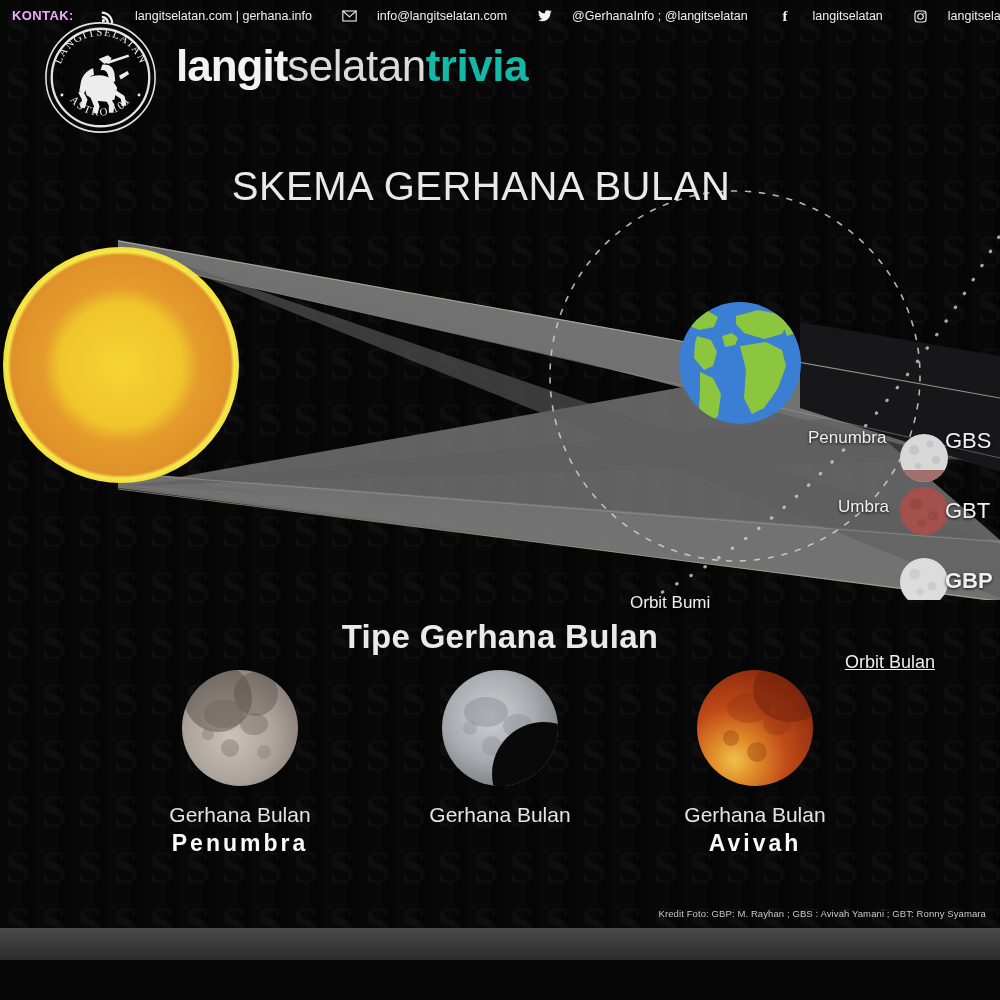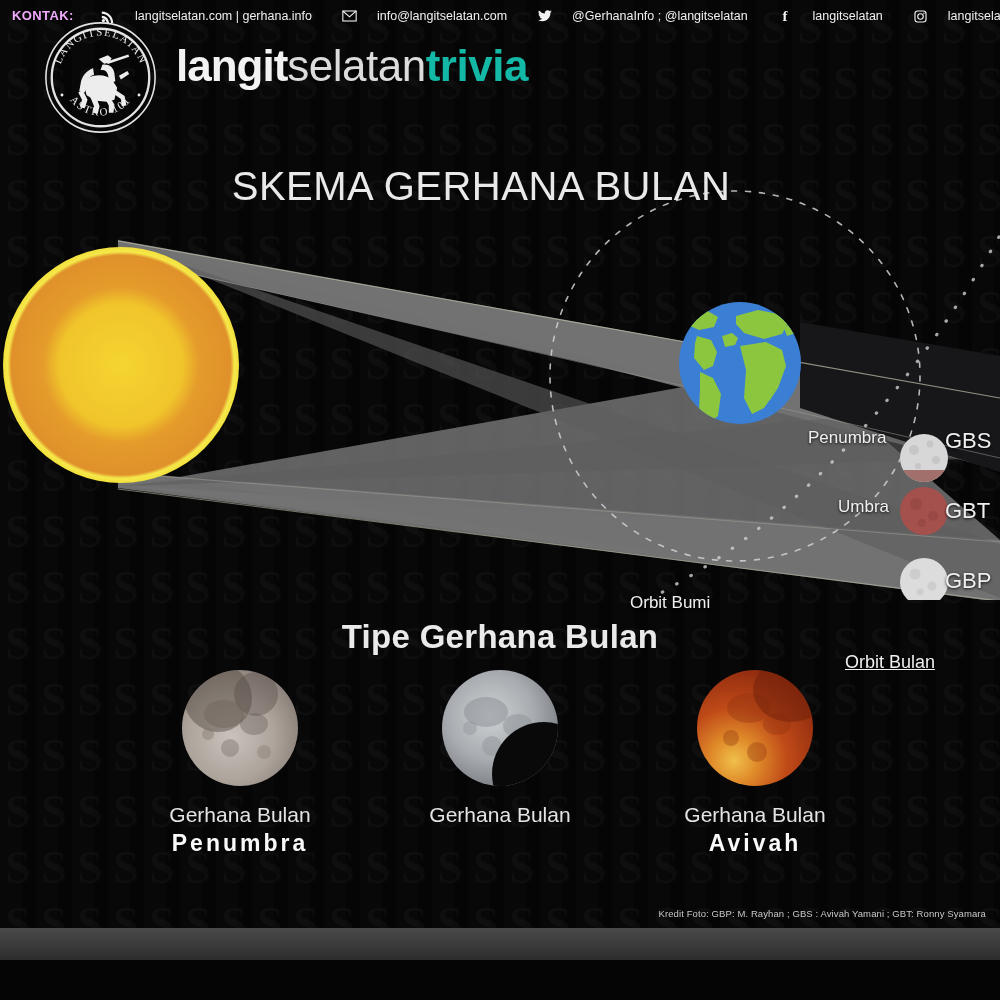--- a/index.html
+++ b/index.html
@@ -97,21 +97,21 @@
   #label-orbit-bulan{ left:845px; top:512px; font-size:18px;text-decoration:underline; }
 
   .moon-label {
     position:absolute;
     font-size:22px; color:#efefef; font-weight:400;
     z-index:18;
     text-shadow:0 1px 3px rgba(0,0,0,0.9);
   }
   #label-gbs { left:945px; top:288px; }
   #label-gbt { left:945px; top:358px; }
-  #label-gbp { left:945px; top:428px; }
+  #label-gbp { left:945px; top:428px;font-weight:bold; }
 
   
   #types {
     position:absolute; left:0; top:600px; width:1000px; height:300px;
     z-index:12;
   }
   #types-title {
     position:absolute; left:0; top:18px; width:1000px;
     text-align:center; font-size:33px; font-weight:bold;
     color:#eaeaea; letter-spacing:0.3px;

